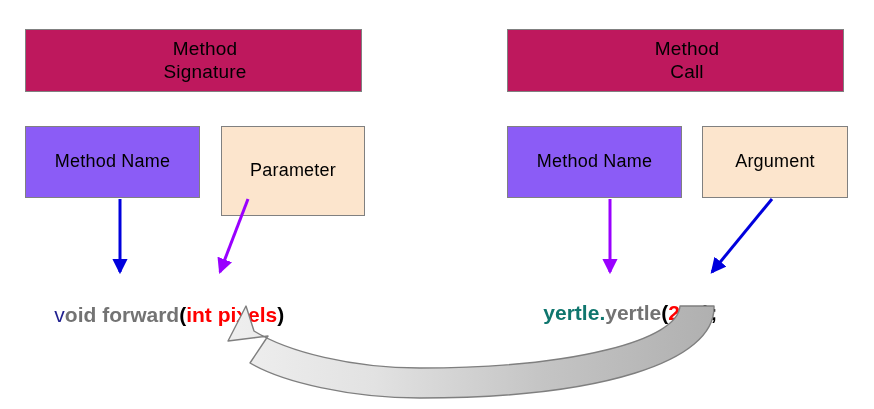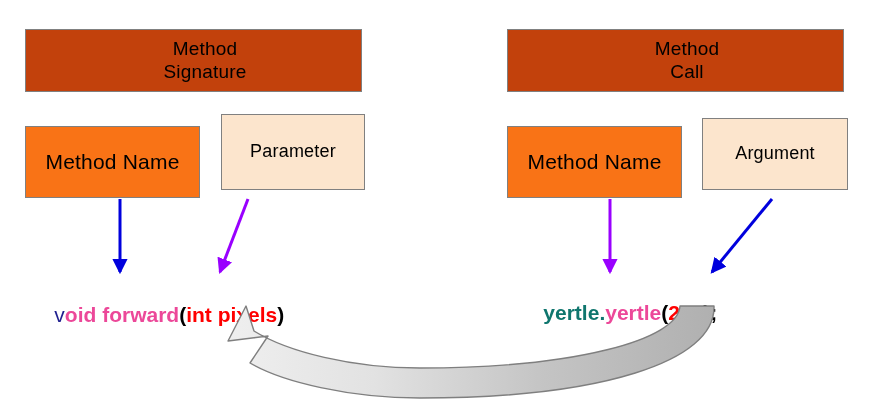--- a/index.html
+++ b/index.html
@@ -24,58 +24,58 @@
     display: flex;
     align-items: center;
     justify-content: center;
     text-align: center;
     color: #000000;
     line-height: 1.18;
     white-space: pre-line;
     letter-spacing: 0.2px;
   }
   .box-header {
-    background: #c2410c;
+    background: #be185d;
     font-size: 19px;
     padding-left: 23px;
   }
   .box-blue {
-    background: #f97316;
-    font-size: 21px;
+    background: #8b5cf6;
+    font-size: 18px;
   }
   .box-orange {
     background: #fce5cd;
     font-size: 18px;
   }
 
   
   #box-method-signature { left: 25px;  top: 29px;  width: 337px; height: 63px; }
   #box-method-call      { left: 507px; top: 29px;  width: 337px; height: 63px; }
 
   
   #box-sig-method-name  { left: 25px;  top: 126px; width: 175px; height: 72px; }
-  #box-sig-parameter    { left: 221px; top: 114px; width: 144px; height: 76px; }
+  #box-sig-parameter    { left: 221px; top: 126px; width: 144px; height: 90px; }
   #box-call-method-name { left: 507px; top: 126px; width: 175px; height: 72px; }
-  #box-call-argument    { left: 702px; top: 118px; width: 146px; height: 72px; }
+  #box-call-argument    { left: 702px; top: 126px; width: 146px; height: 72px; }
 
   
   .code {
     position: absolute;
     font-family: "Liberation Sans", sans-serif;
     font-size: 21px;
     font-weight: bold;
     white-space: pre;
     letter-spacing: 0px;
   }
   #code-signature { left: 31px;  top: 279px; }
   #code-call      { left: 520px; top: 277px; }
 
   .tok-black  { color: #000000; font-weight: bold; }
   .tok-plain  { color: #1f1f8f; font-weight: normal; }
-  .tok-purple { color: #ec4899; }
+  .tok-purple { color: #737373; }
   .tok-red    { color: #ff0000; }
   .tok-blue   { color: #0f766e; }
 
   
   #overlay {
     position: absolute;
     left: 0; top: 0;
     width: 874px;
     height: 409px;
     pointer-events: none;

